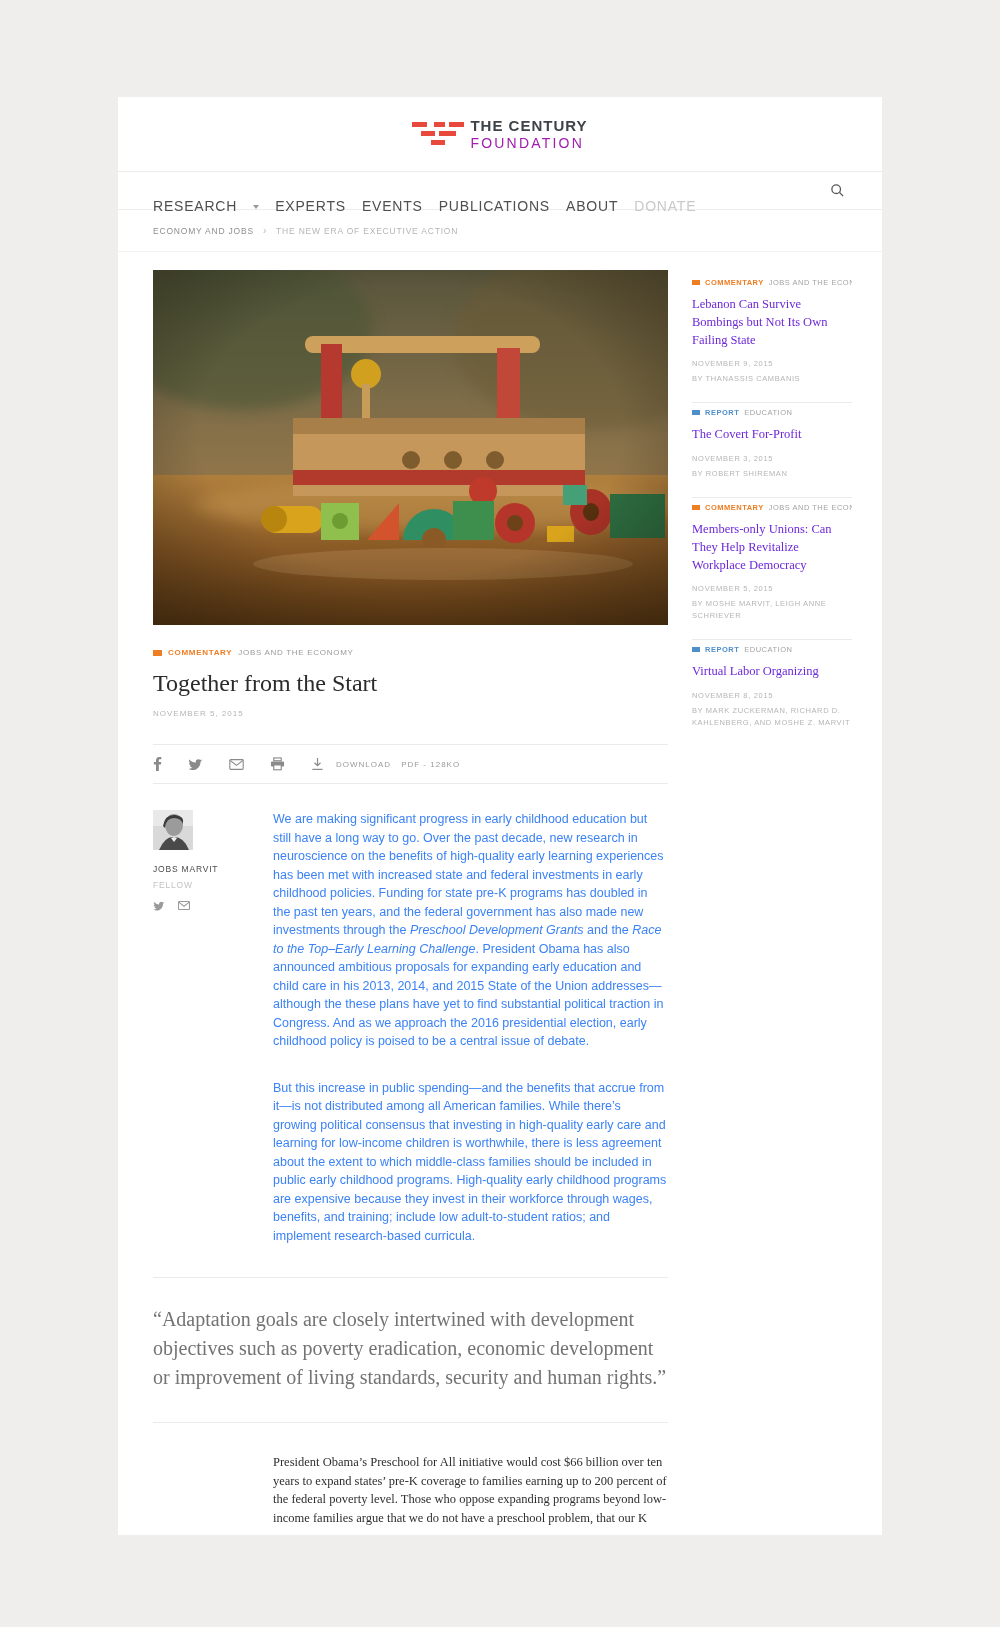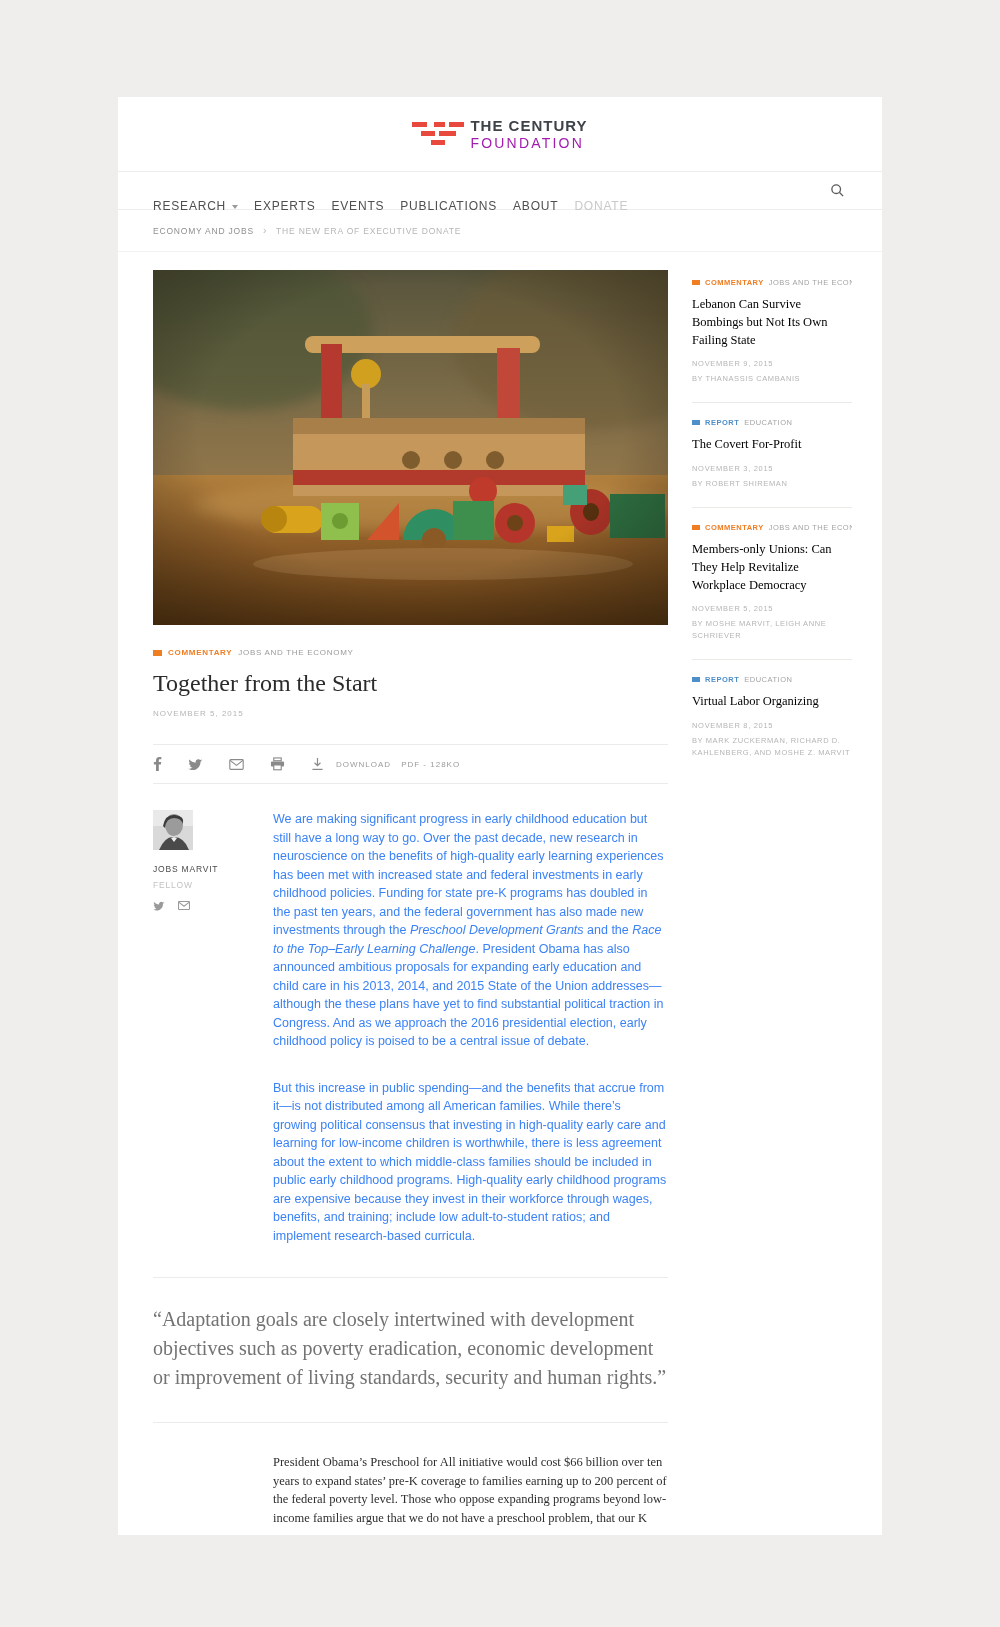--- a/index.html
+++ b/index.html
@@ -11,21 +11,21 @@
   
   .site-header { height:75px; border-bottom:1px solid #ededeb; display:flex; align-items:center; justify-content:center; }
   .logo { display:flex; align-items:center; cursor:pointer; }
   .logo-mark svg { display:block; }
   .logo-line1 { font-size:15px; font-weight:bold; letter-spacing:1px; color:#3d4349; }
   .logo-line2 { font-size:14px; letter-spacing:2.2px; color:#a21caf; margin-top:1px; }
 
   
   .site-nav { height:38px; border-bottom:1px solid #ededeb; display:flex; align-items:center; padding:0 37px 0 35px; }
   .nav-list { list-style:none; display:flex; gap:16px; }
-  .nav-item { font-size:12px; letter-spacing:.8px; color:#4f4f4f; cursor:pointer; display:flex; align-items:center; gap:6px;margin-top:31px; }
+  .nav-item { font-size:14px; letter-spacing:.8px; color:#4f4f4f; cursor:pointer; display:flex; align-items:center; gap:16px;margin-top:31px; }
   .nav-item.muted { color:#c9c9c9; }
   .caret { width:0; height:0; border-left:3px solid transparent; border-right:3px solid transparent; border-top:4px solid #9a9a9a; display:inline-block; margin-top:1px; }
   .search-btn { margin-left:auto; cursor:pointer; display:flex; align-items:center; }
 
   
   .breadcrumb { height:42px; display:flex; align-items:center; gap:9px; padding:0 35px; font-size:8.5px; letter-spacing:.8px; border-bottom:1px solid #f3f2f0; }
   .crumb-section { color:#8f8f8f; cursor:pointer; }
   .crumb-sep { color:#b9b9b9; font-size:10px; }
   .crumb-current { color:#b5b5b5; }
 
@@ -64,26 +64,26 @@
   .paras em { font-style:italic; }
 
   .quote-block { border-top:1px solid #ebebe9; border-bottom:1px solid #ebebe9; margin-top:32px; padding:27px 0 30px; }
   .quote-block blockquote { font-family:"Liberation Serif", serif; font-size:20px; line-height:29px; color:#737373; font-weight:400; }
 
   .after-body { padding:30px 0 0 120px; }
   .after-body p { width:395px; font-family:"Liberation Serif", serif; font-size:12.5px; line-height:18.5px; color:#2e2e2e; }
 
   
   .side-item { padding:8px 0 17px; cursor:pointer; }
-  .side-item + .side-item { border-top:1px solid #eceae7; padding-top:15px; }
+  .side-item + .side-item { border-top:1px solid #eceae7; padding-top:5px; }
   .side-cat { display:flex; align-items:center; gap:5px; font-size:7.5px; letter-spacing:.5px; white-space:nowrap; overflow:hidden; }
   .side-cat .badge-sq { width:8px; height:5px; }
   .side-badge { font-weight:bold; }
   .side-topic { color:#a3a3a3; }
-  .side-title { font-family:"Liberation Serif", serif; font-size:12.5px; line-height:1.42; color:#000000; margin-top:9px; }
+  .side-title { font-family:"Liberation Serif", serif; font-size:12.5px; line-height:1.42; color:#6d28d9; margin-top:9px; }
   .side-date { margin-top:10px; font-size:7.5px; letter-spacing:.7px; color:#b5b5b5; }
   .side-byline { margin-top:5px; font-size:7.5px; letter-spacing:.6px; color:#b5b5b5; line-height:1.6; }
 </style>
 </head>
 <body>
 
 <div class="page">
   <div class="card">
 
     <header class="site-header">
@@ -145,21 +145,21 @@
         <svg width="15" height="15" viewBox="0 0 16 16" fill="none" stroke="#5a5a5a" stroke-width="1.4">
           <circle cx="6.6" cy="6.6" r="4.6"></circle>
           <line x1="10.2" y1="10.2" x2="14" y2="14"></line>
         </svg>
       </span>
     </nav>
 
     <div class="breadcrumb">
       <span class="crumb-section">ECONOMY AND JOBS</span>
       <span class="crumb-sep">›</span>
-      <span class="crumb-current">THE NEW ERA OF EXECUTIVE DONATE</span>
+      <span class="crumb-current">THE NEW ERA OF EXECUTIVE ACTION</span>
     </div>
 
     <div class="main">
       <div class="content">
 
         <figure class="hero">
           <svg width="515" height="355" viewBox="0 0 515 355">
             <defs>
               <linearGradient id="bgG" x1="0" y1="0" x2="0" y2="1">
                 <stop offset="0" stop-color="#57543c"></stop>

